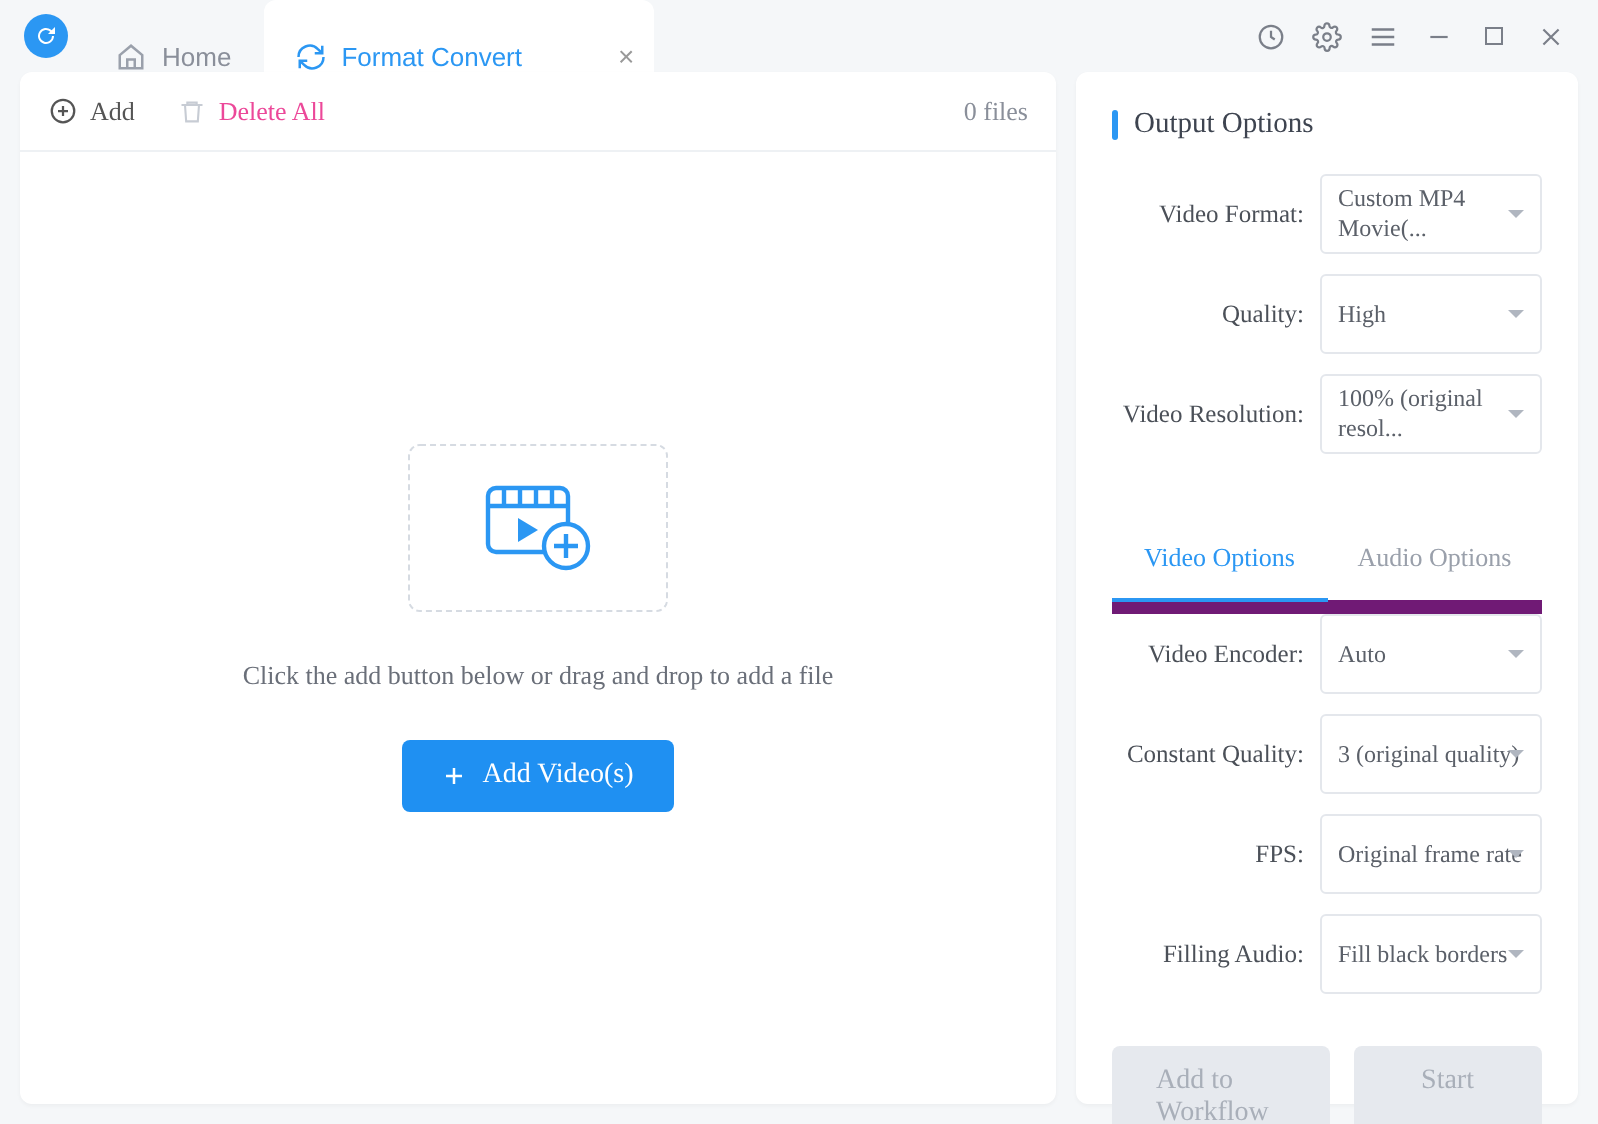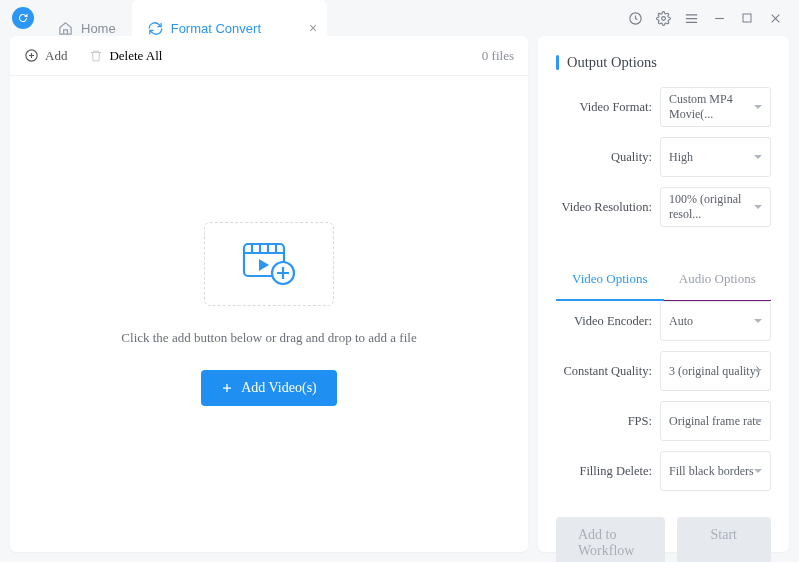--- a/index.html
+++ b/index.html
@@ -74,21 +74,21 @@
   border-bottom: 1px solid #eef1f4;
 }
 .tb-btn {
   display: flex;
   align-items: center;
   gap: 6px;
   cursor: pointer;
   color: #555;
   font-size: 13px;
 }
-.tb-btn.disabled { color: #000000; cursor: default; }
+.tb-btn.disabled { color: #ec4899; cursor: default; }
 .tb-sep { width: 22px; }
 .file-count { margin-left: auto; color: #8a8f9a; }
 .dropzone {
   flex: 1;
   display: flex;
   flex-direction: column;
   align-items: center;
   justify-content: center;
   gap: 24px;
 }
@@ -153,21 +153,21 @@
   content: "";
   position: absolute; right: 8px; top: 50%;
   width: 0; height: 0;
   border-left: 4px solid transparent;
   border-right: 4px solid transparent;
   border-top: 4.5px solid #b0b6c0;
   transform: translateY(-50%);
 }
 .subtabs {
   display: flex;
-  border-bottom: 1px solid #701a75;
+  border-bottom: 7px solid #701a75;
   margin-top: 24px;
 }
 .subtab {
   flex: 1; text-align: center;
   padding: 10px 0 12px 0;
   color: #9aa0ab; font-size: 13px; cursor: pointer;
 }
 .subtab.active {
   color: #2b97f3;
   border-bottom: 2px solid #2b97f3;
@@ -327,21 +327,21 @@
           <span>3 (original quality)</span>
         </div>
     </div>
     <div class="opt-row">
       <div class="opt-label">FPS:</div>
       <div class="select">
           <span>Original frame rate</span>
         </div>
     </div>
     <div class="opt-row">
-      <div class="opt-label">Filling Delete:</div>
+      <div class="opt-label">Filling Audio:</div>
       <div class="select">
           <span>Fill black borders</span>
         </div>
     </div>
 
     <div class="spacer"></div>
 
     <div class="footer">
       <div class="footer-btn">Add to Workflow</div>
       <div class="footer-btn" style="padding-left:34px;padding-right:34px">Start</div>

